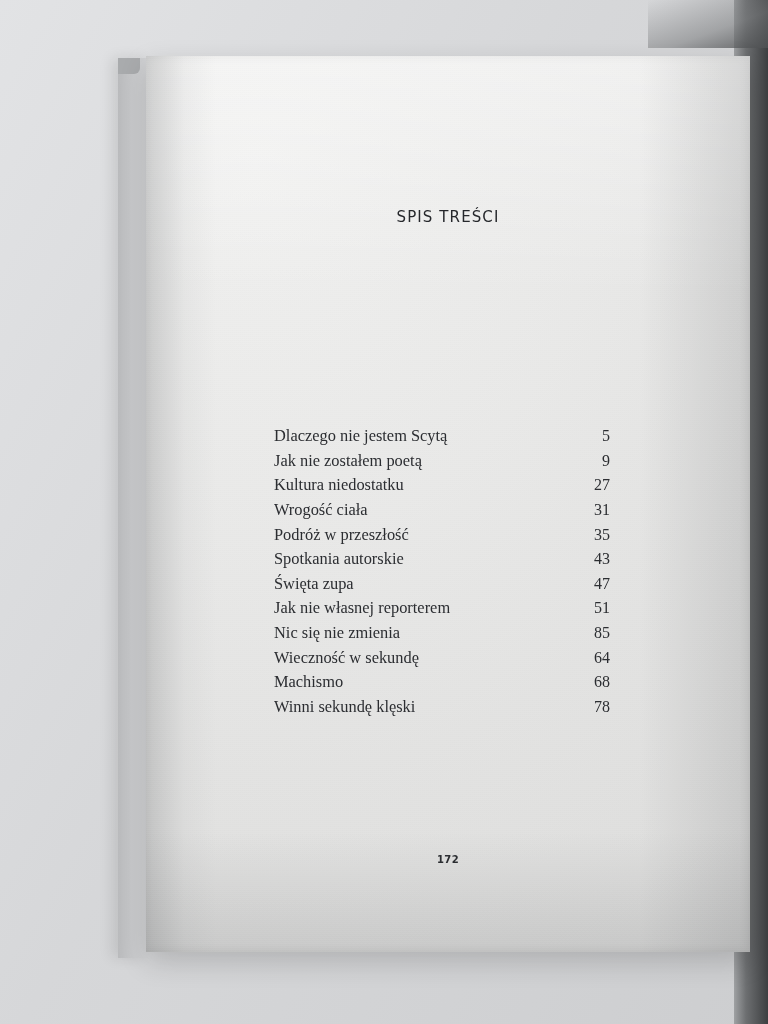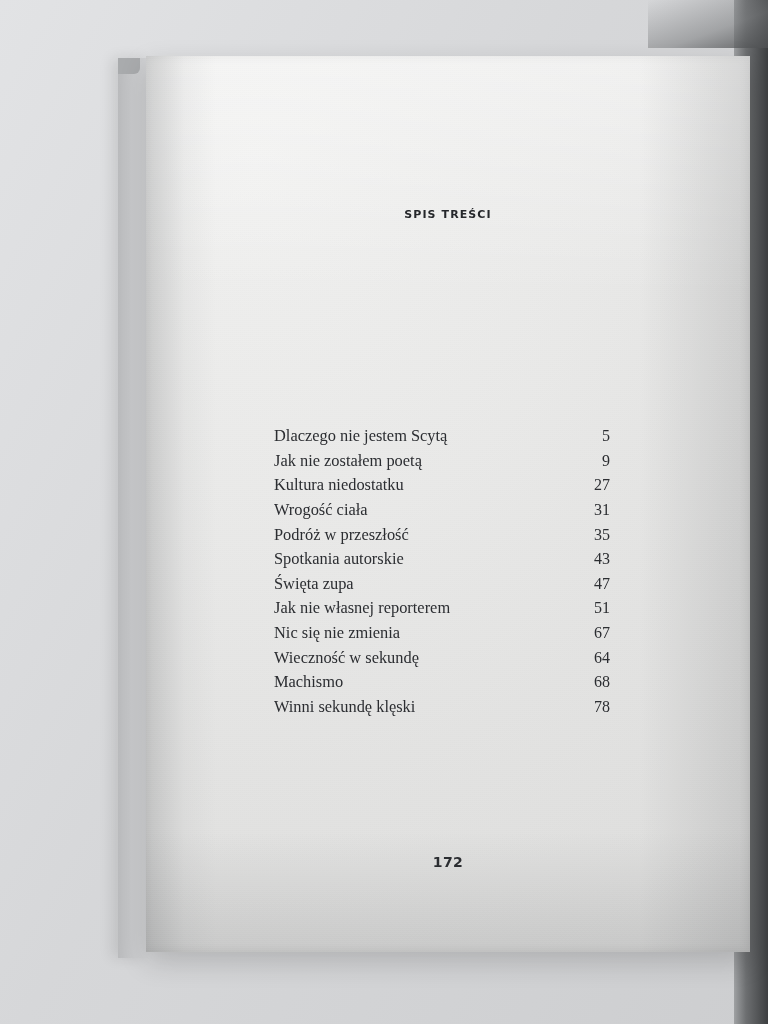--- a/index.html
+++ b/index.html
@@ -114,22 +114,22 @@
   }
 
   
   .toc-heading {
     position: absolute;
     left: 0;
     top: 152px;
     width: 604px;
     text-align: center;
     font-family: "DejaVu Sans", sans-serif;
-    font-weight: 700;
-    font-size: 11px;
+    font-weight: 400;
+    font-size: 15px;
     letter-spacing: 1.1px;
     color: #24262a;
   }
 
   .toc-list {
     position: absolute;
     left: 128px;
     top: 368px;
     width: 336px;
   }
@@ -152,21 +152,21 @@
   }
 
   .folio {
     position: absolute;
     left: 0;
     top: 798px;
     width: 604px;
     text-align: center;
     font-family: "DejaVu Sans", sans-serif;
     font-weight: 700;
-    font-size: 14px;
+    font-size: 10px;
     letter-spacing: 0.4px;
     color: #2a2c30;
   }
 
   
   .grain {
     position: absolute;
     inset: 0;
     pointer-events: none;
     opacity: 0.35;
@@ -231,21 +231,21 @@
         <span class="toc-page">47</span>
       </div>
 
       <div class="toc-row">
         <span class="toc-title">Jak nie własnej reporterem</span>
         <span class="toc-page">51</span>
       </div>
 
       <div class="toc-row">
         <span class="toc-title">Nic się nie zmienia</span>
-        <span class="toc-page">67</span>
+        <span class="toc-page">85</span>
       </div>
 
 
       <div class="toc-row">
         <span class="toc-title">Wieczność w sekundę</span>
         <span class="toc-page">64</span>
       </div>
 
       <div class="toc-row">
         <span class="toc-title">Machismo</span>

